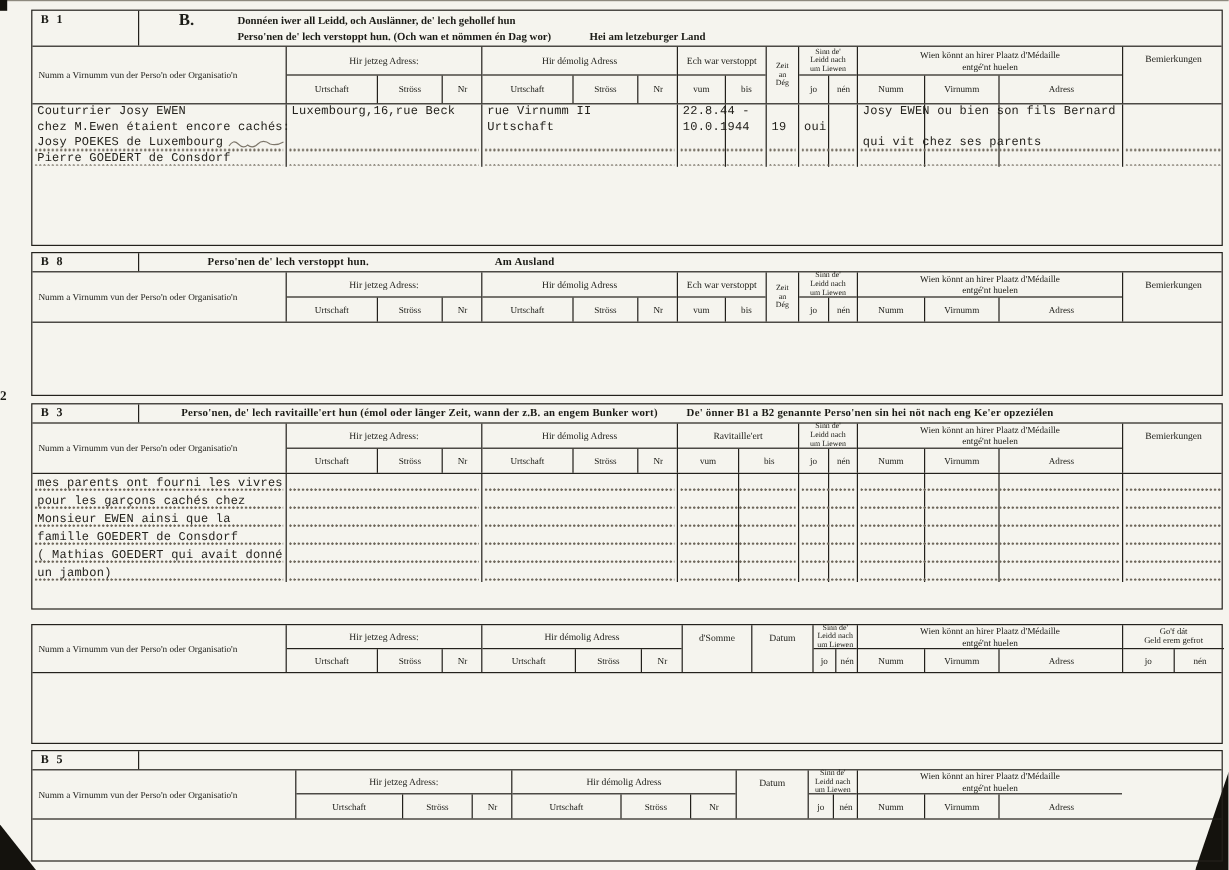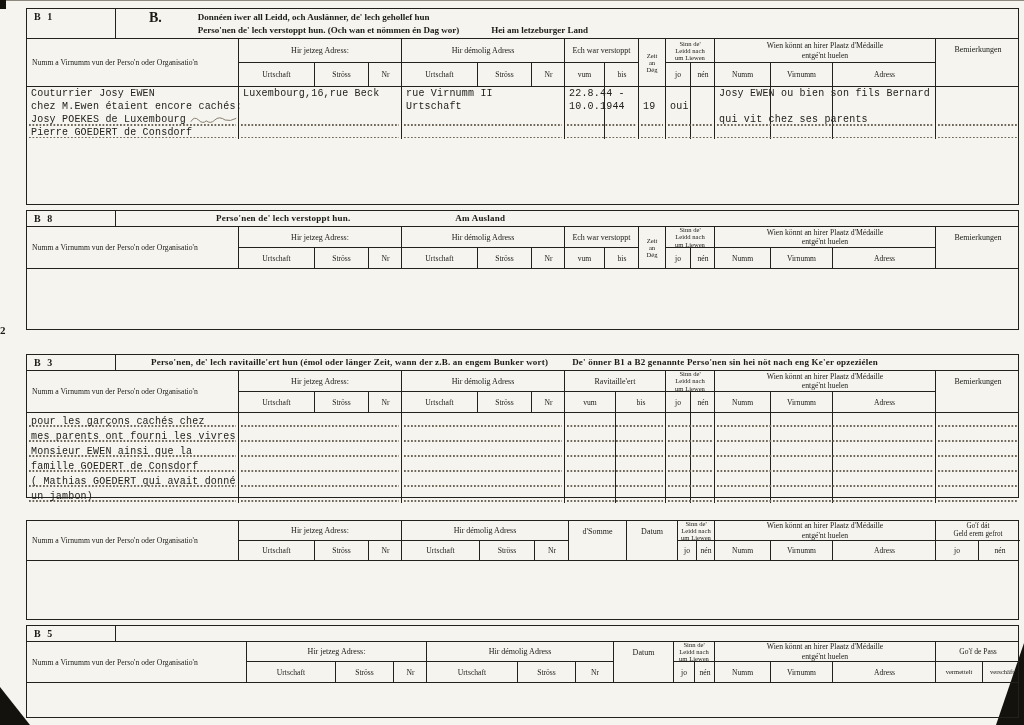--- a/index.html
+++ b/index.html
@@ -33,21 +33,21 @@
   #b1 .bcol::after{top:27px;background-size:3.5px 13px;background-image:radial-gradient(circle at 1px 11px,#6e675b .8px,rgba(0,0,0,0) 1.2px)}
   #b2 .bcol::after{background-size:3.5px 15px;background-image:radial-gradient(circle at 1px 13px,#6e675b .8px,rgba(0,0,0,0) 1.2px)}
   #b3 .bcol::after{background-size:3.5px 15px;background-image:radial-gradient(circle at 1px 13px,#6e675b .8px,rgba(0,0,0,0) 1.2px)}
   #b4 .bcol::after{background-size:3.5px 14px;background-image:radial-gradient(circle at 1px 12px,#6e675b .8px,rgba(0,0,0,0) 1.2px)}
   #b5 .bcol::after{background-size:3.5px 17px;background-image:radial-gradient(circle at 1px 14px,#6e675b .8px,rgba(0,0,0,0) 1.2px)}
   .line{height:var(--pitch);display:flex;align-items:flex-end;padding:0 0 1px 4px;white-space:nowrap;position:relative;z-index:1}
   .typed{font-family:"Liberation Mono","DejaVu Sans Mono",monospace;font-size:10px;line-height:1.05;color:#24221d;letter-spacing:.2px}
   .vsep{position:absolute;top:0;bottom:0;width:1px;background:#23211c;z-index:0;display:block}
   #b1{top:8px;height:197px;--headh:48px;--grph:24px;--pitch:13px}
   #b2{top:210px;height:120px;--headh:42px;--grph:21px;--pitch:15px}
-  #b3{top:354px;height:144px;--headh:42px;--grph:21px;--pitch:15px}
+  #b3{top:336px;height:172px;--headh:42px;--grph:21px;--pitch:15px}
   #b4{top:520px;height:100px;--headh:40px;--grph:20px;--pitch:14px}
   #b5{top:625px;height:93px;--headh:41px;--grph:20px;--pitch:17px}
   .artifact{position:absolute;background:#14120d}
   .scribble{margin-left:4px}
 </style>
 </head>
 <body>
 
 <div style="position:absolute;left:0;top:0;width:100%;height:1px;background:#8d897e"></div>
 <div class="artifact" style="left:0;top:0;width:6px;height:9px"></div>
@@ -190,21 +190,21 @@
           <span class="typed">qui vit chez ses parents</span>
         </div>
     </div>
     <div class="bcol" style="width:85px"></div>
   </div>
 </section>
 
 <section class="sec" id="b2">
   <div class="titlebar">
     <div class="seclabel">B 8</div>
-    <div class="stitle" style="margin-left:100px">
+    <div class="stitle" style="margin-left:57px">
       <span>Perso'nen de' lech verstoppt hun.</span><span style="margin-left:105px">Am Ausland</span>
     </div>
   </div>
   <div class="hrow">
     <div class="hcol" style="width:211px">
       <div class="full namehead">Numm a Virnumm vun der Perso'n oder Organisatio'n</div>
     </div>
     <div class="hcol" style="width:163px">
       <div class="grp">Hir jetzeg Adress:</div>
       <div class="subs">
@@ -336,24 +336,24 @@
         <div class="sub" style="width:104px">Adress</div>
       </div>
     </div>
     <div class="hcol" style="width:85px">
       <div class="full toplabel">Bemierkungen</div>
     </div>
   </div>
   <div class="body">
     <div class="bcol" style="width:211px">
       <div class="line">
+          <span class="typed">mes parents ont fourni les vivres</span>
+        </div>
+      <div class="line">
           <span class="typed">pour les garçons cachés chez</span>
-        </div>
-      <div class="line">
-          <span class="typed">mes parents ont fourni les vivres</span>
         </div>
       <div class="line">
           <span class="typed">Monsieur EWEN ainsi que la</span>
         </div>
       <div class="line">
           <span class="typed">famille GOEDERT de Consdorf</span>
         </div>
       <div class="line">
           <span class="typed">( Mathias GOEDERT qui avait donné</span>
         </div>
@@ -498,27 +498,20 @@
       <div class="grp wiengrp">
         <span>Wien könnt an hirer Plaatz d'Médaille</span>
         <span>entgé'nt huelen</span>
       </div>
       <div class="subs">
         <div class="sub" style="width:55px">Numm</div>
         <div class="sub" style="width:62px">Virnumm</div>
         <div class="sub" style="width:104px">Adress</div>
       </div>
     </div>
-    <div class="hcol" style="width:85px">
-      <div class="grp" style="font-size:7.6px">Go'f de Pass</div>
-      <div class="subs">
-        <div class="sub tiny" style="width:46px">vermettelt</div>
-        <div class="sub tiny" style="width:39px">verschäft</div>
-      </div>
-    </div>
   </div>
   <div class="body">
     <div class="bcol" style="width:219px"></div>
     <div class="bcol" style="width:180px"></div>
     <div class="bcol" style="width:187px"></div>
     <div class="bcol" style="width:60px"></div>
     <div class="bcol" style="width:41px">
         <i class="vsep" style="left:20px"></i>
       </div>
     <div class="bcol" style="width:221px">

